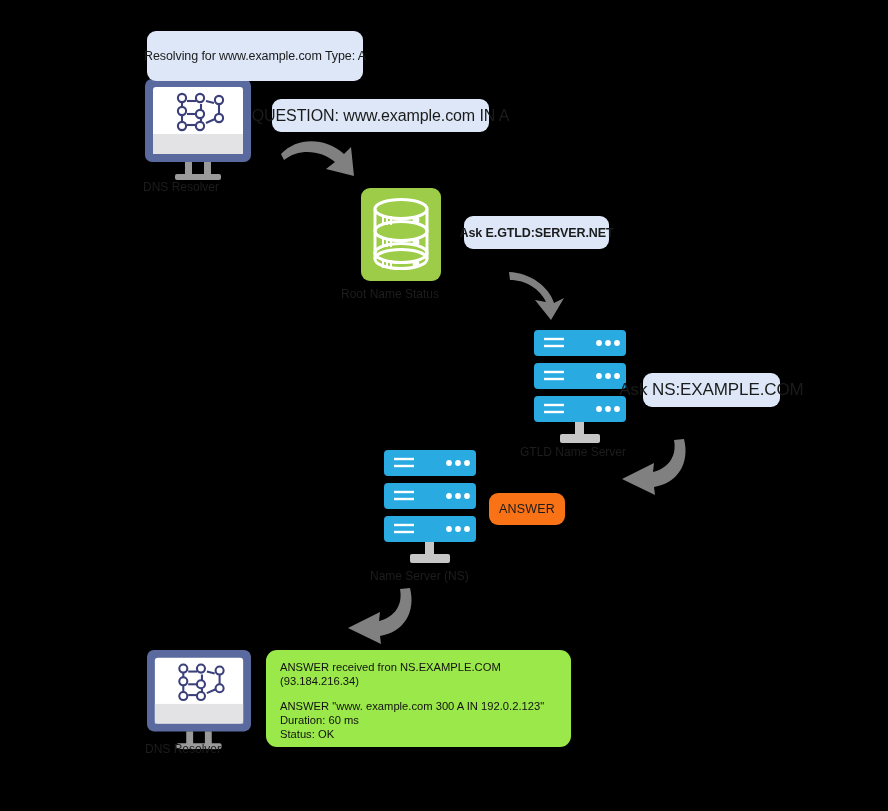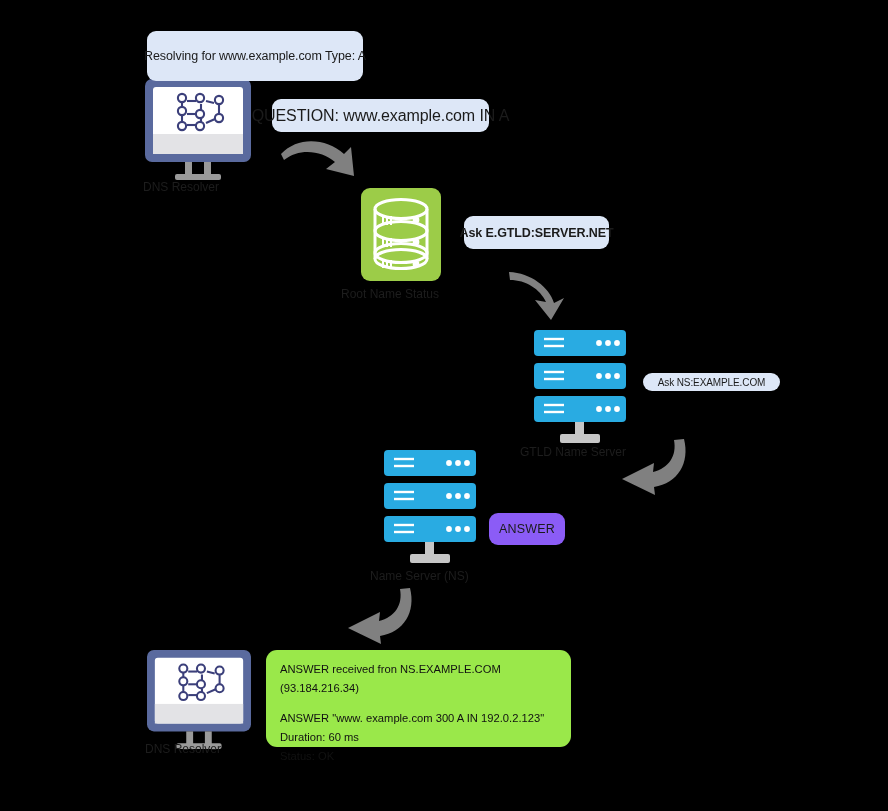--- a/index.html
+++ b/index.html
@@ -30,71 +30,70 @@
     color: #1b1b1b;
     display: flex;
     align-items: center;
     justify-content: center;
     box-sizing: border-box;
     white-space: nowrap;
     letter-spacing: -0.1px;
   }
   .bubble-green {
     position: absolute;
-    background: #8b5cf6;
+    background: #f97316;
     border-radius: 9px;
     color: #1b1b1b;
     display: flex;
     align-items: center;
     justify-content: center;
     box-sizing: border-box;
     white-space: nowrap;
-    margin-top: 20px;
   }
 
   #bubble-resolving {
     left: 147px; top: 31px;
     width: 216px; height: 50px;
     font-size: 12.5px;
   }
   #bubble-question {
     left: 272px; top: 99px;
     width: 217px; height: 33px;
     font-size: 16px;
   }
   #bubble-ask-gtld {
     left: 464px; top: 216px;
     width: 145px; height: 33px;
     font-size: 12.5px;
     font-weight: bold;
   }
   #bubble-ask-ns {
     left: 643px; top: 373px;
-    width: 137px; height: 18px;
-    font-size: 10px;
+    width: 137px; height: 34px;
+    font-size: 17px;
   }
   #bubble-answer {
     left: 489px; top: 493px;
     width: 76px; height: 32px;
     font-size: 12.5px;
     letter-spacing: 0.2px;
   }
 
   
   #answer-panel {
     position: absolute;
     left: 266px; top: 650px;
     width: 305px; height: 97px;
     background: #9ae84a;
     border-radius: 11px;
     box-sizing: border-box;
     padding: 10px 14px 0 14px;
     color: #111111;
     font-size: 11.2px;
-    line-height: 19px;
+    line-height: 14px;
   }
   #answer-panel .gap { height: 11px; }
 
   
   .node-label {
     position: absolute;
     color: #1d1d1d;
     font-size: 12px;
     white-space: nowrap;
     text-align: left;

